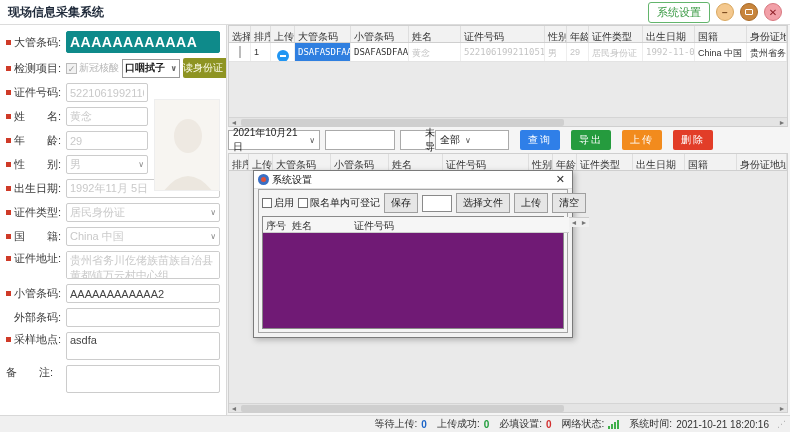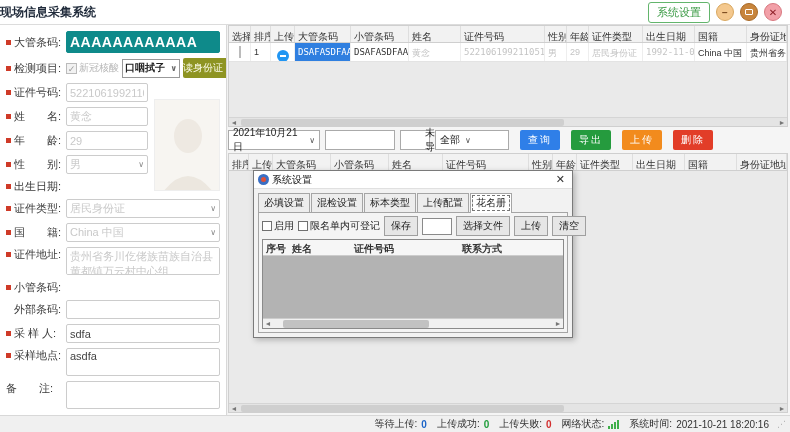--- a/index.html
+++ b/index.html
@@ -1,21 +1,21 @@
 <!DOCTYPE html>
 <html><head>
 <meta charset="utf-8">
 <style>
   * { margin:0; padding:0; box-sizing:border-box; font-family:"Liberation Sans","DejaVu Sans",sans-serif; }
   html,body { width:790px; height:432px; overflow:hidden; background:#e9e9e9; }
   .app { position:absolute; inset:0; width:790px; height:432px; background:#f2f2f2; }
 
   
   .titlebar { position:absolute; top:0; left:0; right:0; height:25px; background:#ffffff; border-bottom:1px solid #dcdcdc; display:flex; align-items:center; }
-  .app-title { font-size:12px; font-weight:bold; color:#1f2a3a; margin-left:0; }
+  .app-title { font-size:12px; font-weight:bold; color:#1f2a3a; margin-left:8px; }
   .titlebar-right { margin-left:auto; display:flex; align-items:center; gap:6px; padding-right:8px; }
   .settings-btn { font-size:11px; color:#3a9a44; background:#fff; border:1px solid #63b56c; border-radius:3px; padding:2px 8px; cursor:pointer; }
   .win-btn { width:18px; height:18px; border-radius:50%; display:flex; align-items:center; justify-content:center; font-size:10px; cursor:pointer; }
   .win-min { background:#f4c88e; border:1px solid #d9a860; color:#7a4a1e; font-weight:bold; }
   .win-max { background:#c8853c; border:1px solid #a96a28; }
   .win-max .rect { width:8px; height:6px; border:1.5px solid #fff; border-radius:1px; }
   .win-close { background:#f2a0a8; border:1px solid #d87880; color:#8b1c24; font-weight:bold; }
 
   
   .left-panel { position:absolute; top:25px; left:0; width:227px; bottom:17px; background:#fff; border-right:1px solid #d8d8d8; padding:6px 6px 0 6px; overflow:hidden; }
@@ -83,21 +83,21 @@
   .gear::after { content:""; position:absolute; left:3px; top:3px; width:5px; height:5px; border-radius:50%; background:#e05038; }
   .dlg-tabs { display:flex; align-items:flex-end; padding:3px 4px 0 4px; gap:1px; }
   .dlg-tab { font-size:10px; color:#222; background:#ededed; border:1px solid #a5a5a5; border-bottom:none; padding:2px 5px; cursor:pointer; }
   .dlg-tab.active { background:#fff; outline:1px dashed #777; outline-offset:-3px; position:relative; top:1px; padding-bottom:3px; }
   .dlg-body { flex:1; border:1px solid #a5a5a5; margin:0 4px 4px 4px; background:#f4f4f4; padding:3px; display:flex; flex-direction:column; }
   .dlg-controls { display:flex; align-items:center; gap:4px; margin-bottom:3px; }
   .dlg-chk { display:flex; align-items:center; gap:2px; font-size:10px; color:#222; white-space:nowrap; }
   .dlg-chk .box { width:10px; height:10px; border:1px solid #707070; background:#fff; }
   .dlg-btn { background:#e6e6e6; border:1px solid #9f9f9f; font-size:10px; color:#222; padding:2px 6px; cursor:pointer; white-space:nowrap; }
   .dlg-input { flex:1; height:17px; border:1px solid #8a8a8a; min-width:30px; }
-  .dlg-table { flex:1; border:1px solid #8a8a8a; background:#fde047; display:flex; flex-direction:column;font-weight:bold; }
+  .dlg-table { flex:1; border:1px solid #8a8a8a; background:#701a75; display:flex; flex-direction:row; }
   .dlg-thead { display:grid; grid-template-columns:26px 62px 108px 110px 1fr; background:#f6f6f6; border-bottom:1px solid #ccc; height:16px; }
   .dlg-thead .th { font-size:10px; color:#333; padding:2px 0 0 3px; white-space:nowrap; overflow:hidden; }
   .dlg-tbody { flex:1; background:#b3b3b3; }
   .dlg-hscroll { height:10px; background:#f0f0f0; border-top:1px solid #ccc; display:flex; align-items:center; }
   .dlg-hscroll .hs-thumb { background:#c2c2c2; width:52%; left:10px; height:8px; }
 
   
   .statusbar { position:absolute; left:0; right:0; bottom:0; height:17px; background:#f0f0f0; border-top:1px solid #d8d8d8; display:flex; align-items:center; justify-content:flex-end; gap:4px; padding-right:4px; font-size:10px; color:#333; }
   .sb-val-blue { color:#1e66c8; font-weight:bold; margin-right:6px; }
   .sb-val-green { color:#1f9d3a; font-weight:bold; margin-right:6px; }
@@ -182,20 +182,24 @@
       <div class="fselect faint short">
           <span>男</span>
           <span class="caret">∨</span>
         </div>
     </div>
     <div class="frow">
       <span class="flabel">
           <i class="req"></i>
           <span>出生日期:</span>
         </span>
+      <div class="fselect faint">
+          <span>1992年11月 5日</span>
+          <span class="caret">⊙▾</span>
+        </div>
     </div>
     <div class="frow">
       <span class="flabel">
           <i class="req"></i>
           <span>证件类型:</span>
         </span>
       <div class="fselect faint">
           <span>居民身份证</span>
           <span class="caret">∨</span>
         </div>
@@ -215,34 +219,28 @@
           <i class="req"></i>
           <span>证件地址:</span>
         </span>
       <textarea class="ftext faint" rows="2" style="">贵州省务川仡佬族苗族自治县黄都镇万云村中心组</textarea>
     </div>
     <div class="frow">
       <span class="flabel">
           <i class="req"></i>
           <span>小管条码:</span>
         </span>
+      <input class="finput" value="AAAAAAAAAAAA2" style="">
     </div>
     <div class="frow">
       <span class="flabel">
           <i class="noreq"></i>
           <span>外部条码:</span>
         </span>
       <input class="finput" value="" style="">
-    </div>
-    <div class="frow">
-      <span class="flabel">
-          <i class="req"></i>
-          <span>采 样 人:</span>
-        </span>
-      <input class="finput" value="sdfa" style="">
     </div>
     <div class="frow top-align">
       <span class="flabel">
           <i class="req"></i>
           <span>采样地点:</span>
         </span>
       <textarea class="ftext" rows="2" style="">asdfa</textarea>
     </div>
     <div class="frow top-align">
       <span class="flabel">
@@ -347,27 +345,20 @@
         <span class="hs-arrow">►</span>
       </div>
     </div>
 
     <div class="dialog">
       <div class="dlg-title">
         <span class="gear"></span>
         <span class="txt">系统设置</span>
         <span class="dlg-close">✕</span>
       </div>
-      <div class="dlg-tabs">
-        <span class="dlg-tab">必填设置</span>
-        <span class="dlg-tab">混检设置</span>
-        <span class="dlg-tab">标本类型</span>
-        <span class="dlg-tab">上传配置</span>
-        <span class="dlg-tab active">花名册</span>
-      </div>
       <div class="dlg-body">
         <div class="dlg-controls">
           <span class="dlg-chk">
               <span class="box"></span>
               <span>启用</span>
             </span>
           <span class="dlg-chk">
               <span class="box"></span>
               <span>限名单内可登记</span>
             </span>
@@ -375,42 +366,41 @@
           <input class="dlg-input" value="" style="">
           <button class="dlg-btn">选择文件</button>
           <button class="dlg-btn">上传</button>
           <button class="dlg-btn">清空</button>
         </div>
         <div class="dlg-table">
           <div class="dlg-thead">
               <div class="th">序号</div>
               <div class="th">姓名</div>
               <div class="th">证件号码</div>
-              <div class="th">联系方式</div>
             </div>
           <div class="dlg-tbody"></div>
           <div class="dlg-hscroll hscroll">
             <span class="hs-arrow">◄</span>
             <span class="hs-track">
                 <span class="hs-thumb"></span>
               </span>
             <span class="hs-arrow">►</span>
           </div>
         </div>
       </div>
     </div>
 
   </div>
 
   <div class="statusbar">
     <span>等待上传:</span>
     <span class="sb-val-blue">0</span>
     <span>上传成功:</span>
     <span class="sb-val-green">0</span>
-    <span>上传失败:</span>
+    <span>必填设置:</span>
     <span class="sb-val-red">0</span>
     <span>网络状态:</span>
     <span class="netbars">
         <i class="nb1"></i>
         <i class="nb2"></i>
         <i class="nb3"></i>
         <i class="nb4"></i>
       </span>
     <span>系统时间:</span>
     <span>2021-10-21 18:20:16</span>

